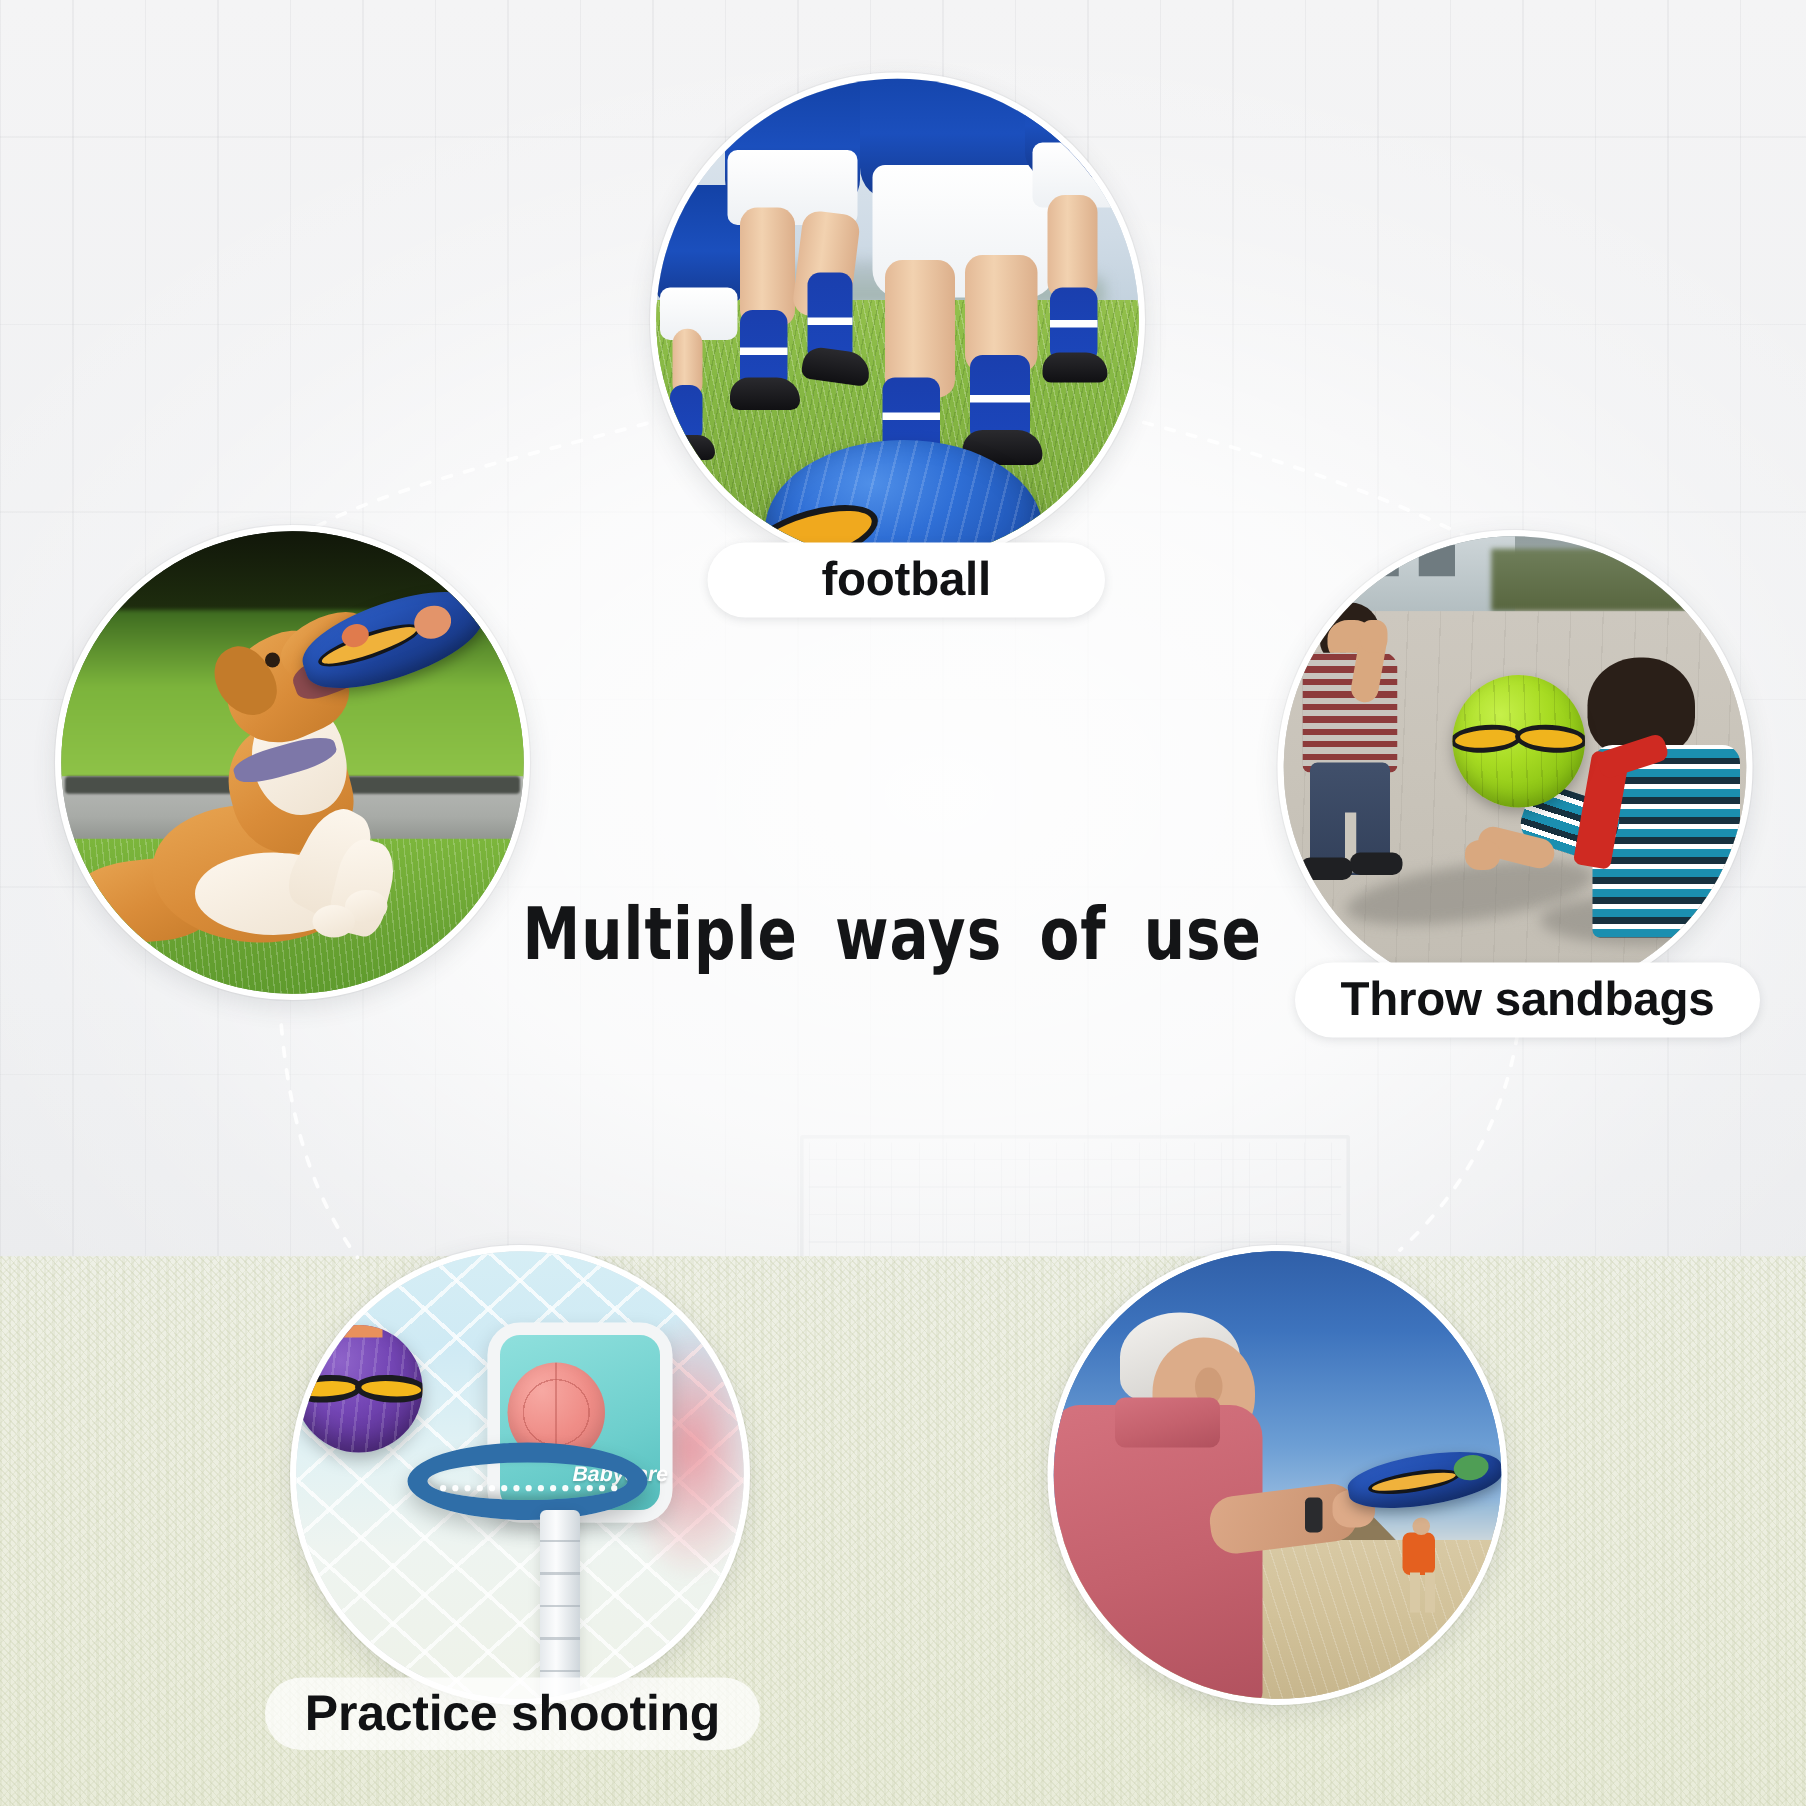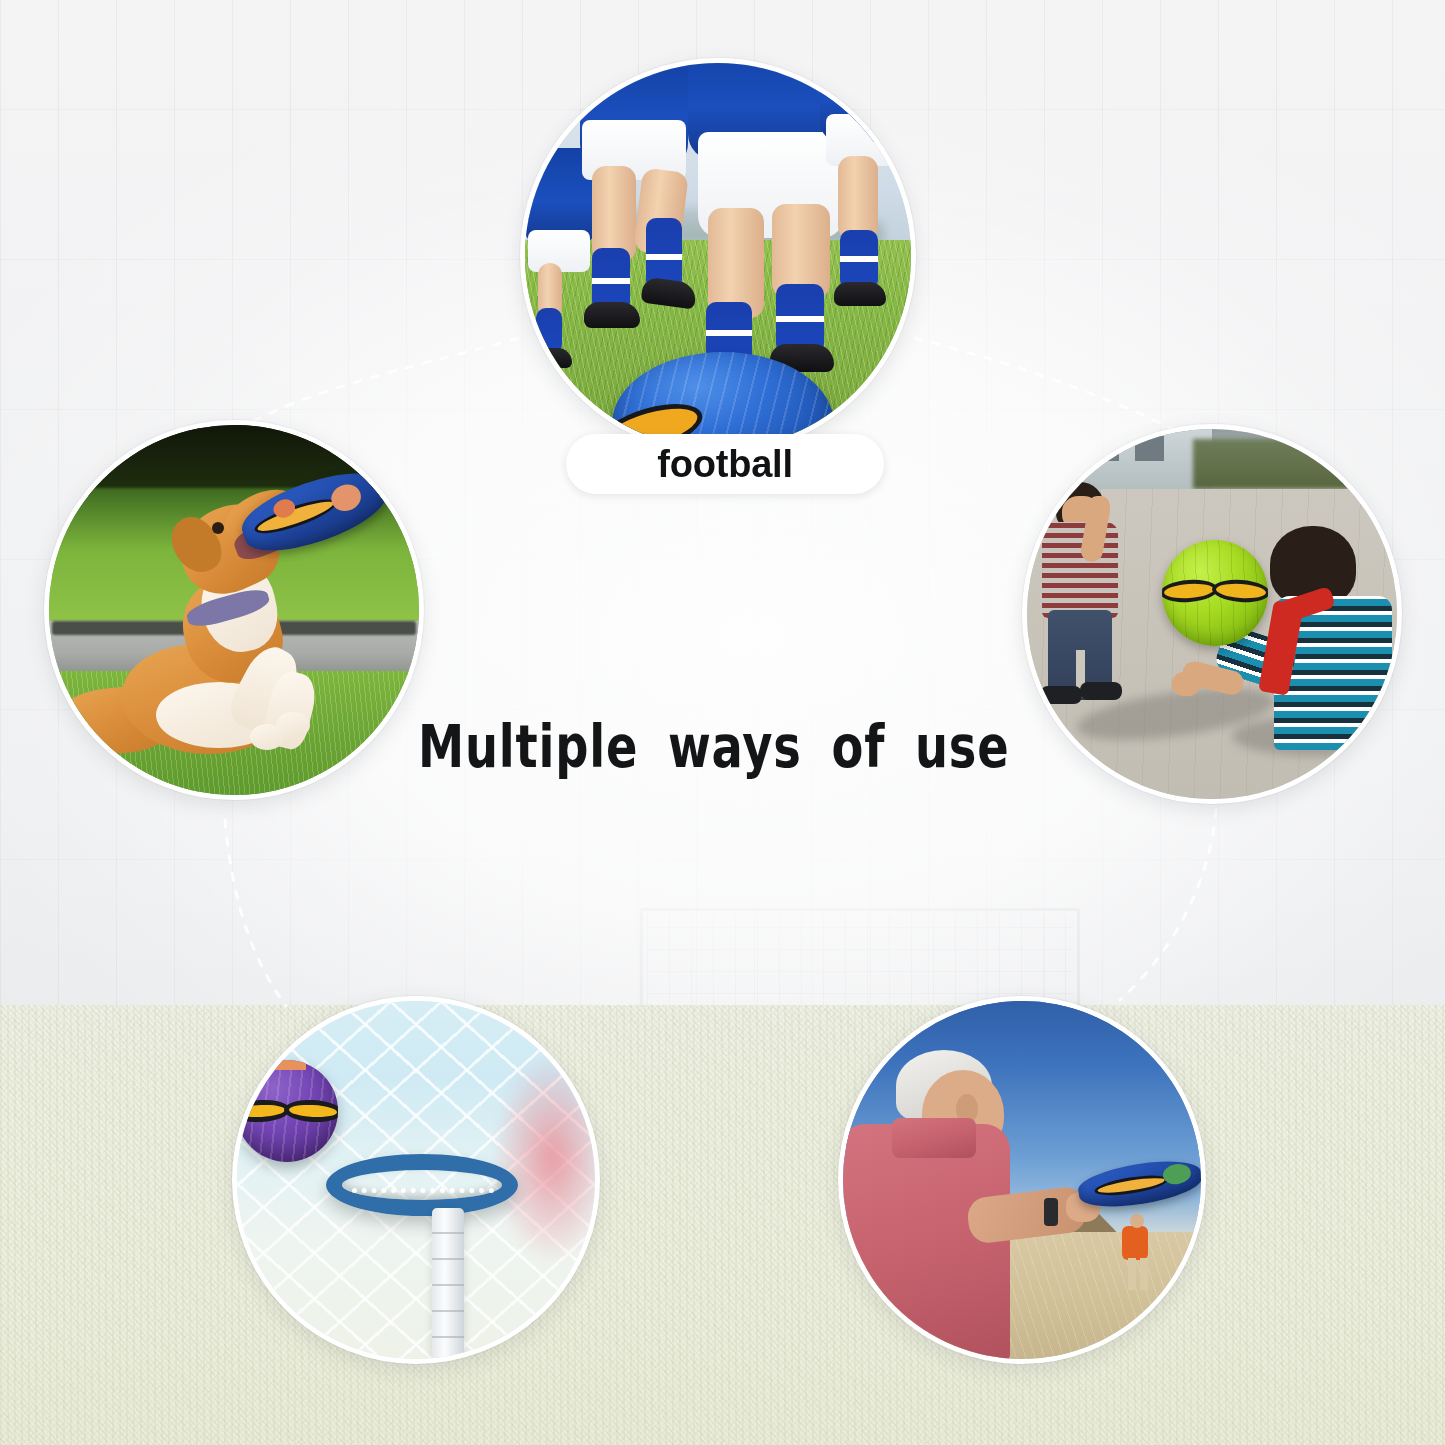--- a/index.html
+++ b/index.html
@@ -417,41 +417,51 @@
       <div class="kd-scarf" style="left:256px; top:170px; width:56px; height:22px; border-radius:8px; transform:rotate(-18deg);"></div>
 
       <div class="greenball" style="left:140px; top:116px; width:106px; height:106px;">
         <span class="gribs"></span>
         <span class="gslit" style="left:-2px; top:40px; width:58px; height:22px; transform:rotate(-4deg);"></span>
         <span class="gslit" style="left:50px; top:40px; width:58px; height:22px; transform:rotate(4deg);"></span>
       </div>
     </div>
   </div>
 
+  <div class="pill solid" style="left:1036px; top:770px; width:372px; height:60px; font-size:38px;">
+    <span>Throw sandbags</span>
+  </div>
 
   <div class="bubble" style="left:232px; top:996px; width:368px; height:368px;">
     <div class="scene s-hoop">
       <div class="hp-net"></div>
       <div class="hp-pinkblur"></div>
 
+      <div class="hp-board" style="left:158px; top:62px; width:148px; height:160px;">
+        <div class="hp-ball" style="left:6px; top:22px; width:78px; height:80px;"></div>
+        <div class="hp-brand" style="left:58px; top:102px; font-size:17px;">Babycare</div>
+      </div>
 
       <div class="hp-rim" style="left:94px; top:158px; width:192px; height:62px;"></div>
       <div class="hp-rimnet" style="left:120px; top:192px; width:142px; height:10px;"></div>
 
       <div class="hp-pole" style="left:200px; top:212px; width:32px; height:156px;"></div>
 
       <div class="purpleball" style="left:4px; top:64px; width:102px; height:102px;">
         <span class="pribs"></span>
         <span class="pcap" style="left:36px; top:-6px; width:34px; height:16px;"></span>
         <span class="pslit" style="left:-4px; top:40px; width:58px; height:22px; transform:rotate(-3deg);"></span>
         <span class="pslit" style="left:48px; top:40px; width:58px; height:22px; transform:rotate(3deg);"></span>
       </div>
     </div>
   </div>
 
+  <div class="pill soft" style="left:212px; top:1342px; width:396px; height:58px; font-size:40px;">
+    <span>Practice shooting</span>
+  </div>
 
   <div class="bubble" style="left:838px; top:996px; width:368px; height:368px;">
     <div class="scene s-beach">
       <div class="bc-sky"></div>
       <div class="bc-sea"></div>
       <div class="bc-cliff"></div>
       <div class="bc-sand"></div>
 
       <div class="bc-far" style="left:284px; top:230px; width:26px; height:34px;"></div>
       <div style="position:absolute;left:292px;top:218px;width:14px;height:14px;border-radius:50%;background:#d8b08c;"></div>

